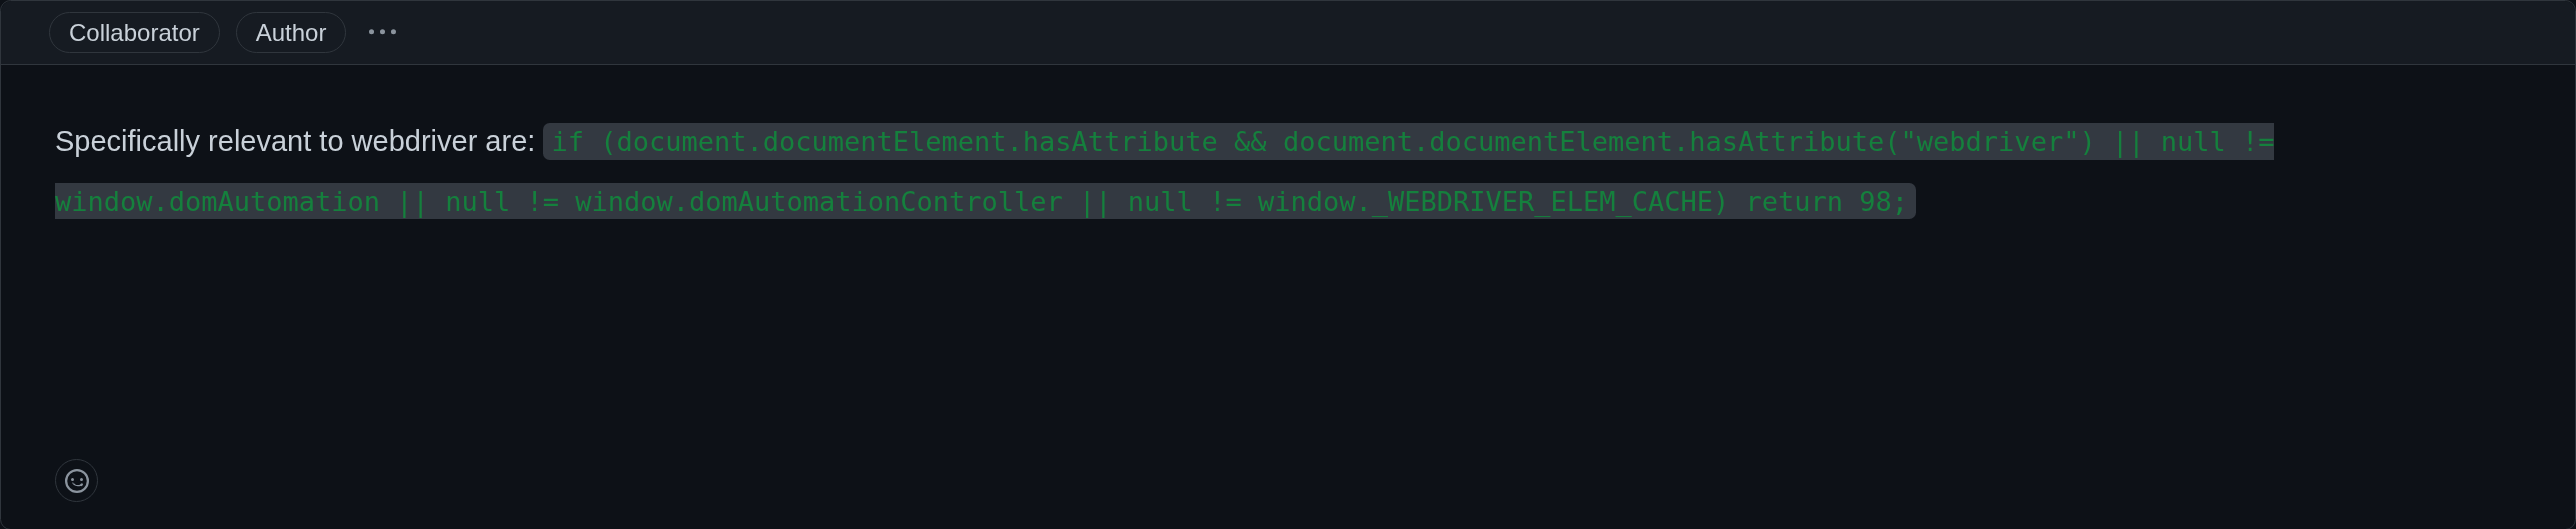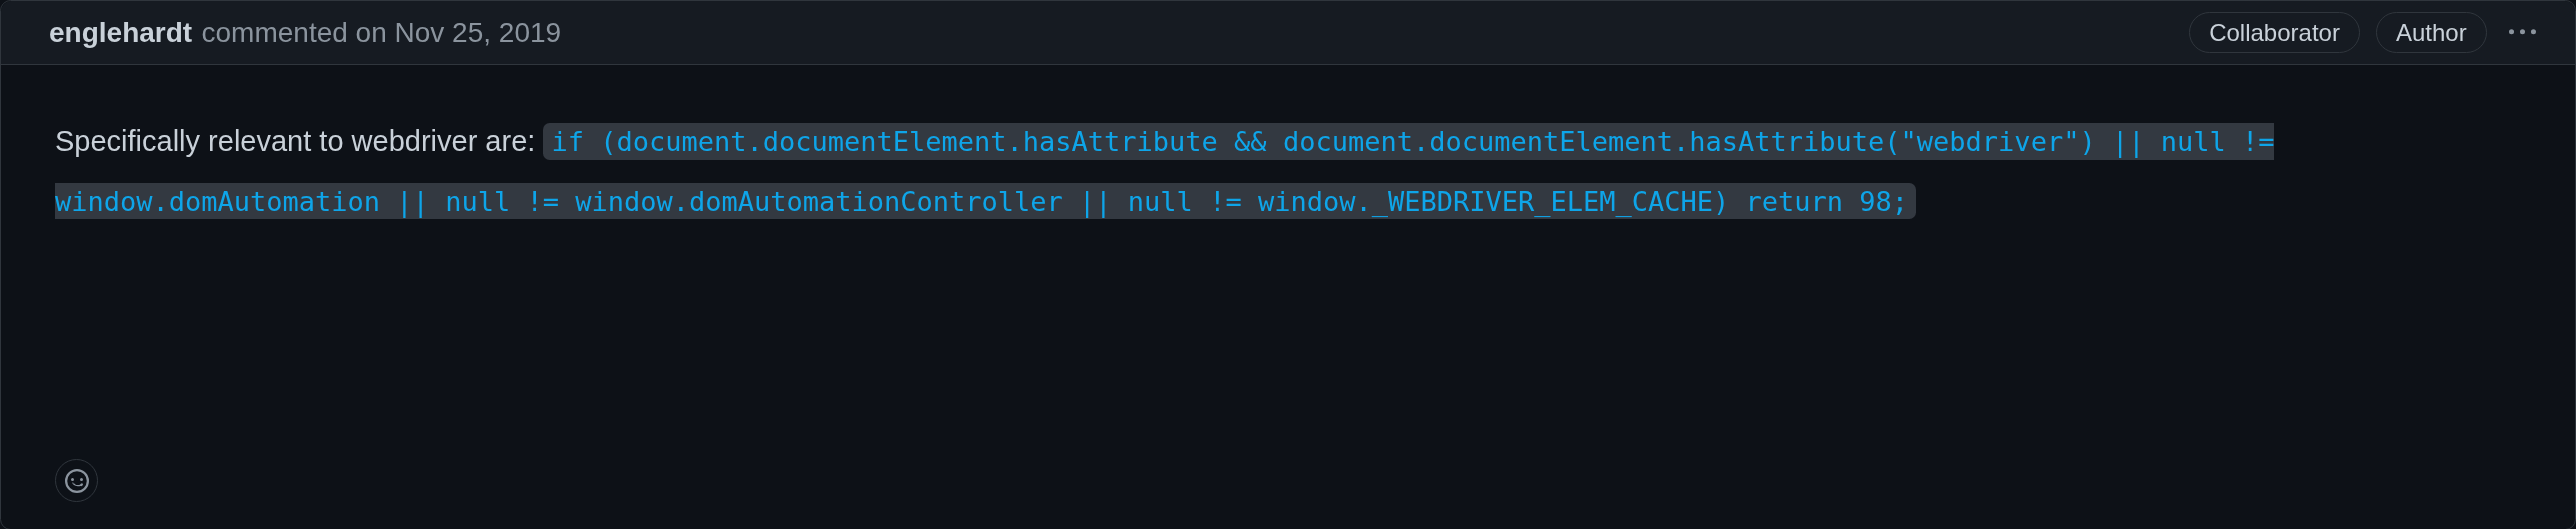--- a/index.html
+++ b/index.html
@@ -69,21 +69,21 @@
     line-height: 2.05;
     background: #0d1117;
   }
   .body-text { color: #c9d1d9; margin-top: 20px; }
   code.inline {
     font-family: ui-monospace, SFMono-Regular, "SF Mono", Menlo, Consolas, monospace;
     background: rgba(110,118,129,0.4);
     border-radius: 6.7px;
     padding: 2.7px 8px;
     font-size: 27px;
-    color: #0ea5e9;
+    color: #15803d;
   }
   .reaction-row {
     padding: 0 54px 27px 54px;
   }
   .reaction-btn {
     width: 43px;
     height: 43px;
     border-radius: 50%;
     border: 1.3px solid #30363d;
     background: transparent;
@@ -94,28 +94,20 @@
     cursor: pointer;
   }
   .reaction-btn svg { display: block; }
 </style>
 </head>
 <body>
 
 <div class="comment-container">
 
   <div class="comment-header">
-    <div class="header-left">
-      <a class="author">englehardt</a>
-      <span class="commented">
-        <span>commented</span>
-        <span>on</span>
-        <a>Nov 25, 2019</a>
-      </span>
-    </div>
     <div class="header-right">
       <span class="badge">Collaborator</span>
       <span class="badge">Author</span>
       <span class="kebab">
         <svg width="27" height="27" viewBox="0 0 16 16" fill="currentColor">
           <path d="M8 9a1.5 1.5 0 100-3 1.5 1.5 0 000 3zM1.5 9a1.5 1.5 0 100-3 1.5 1.5 0 000 3zm13 0a1.5 1.5 0 100-3 1.5 1.5 0 000 3z"></path>
         </svg>
       </span>
     </div>
   </div>

